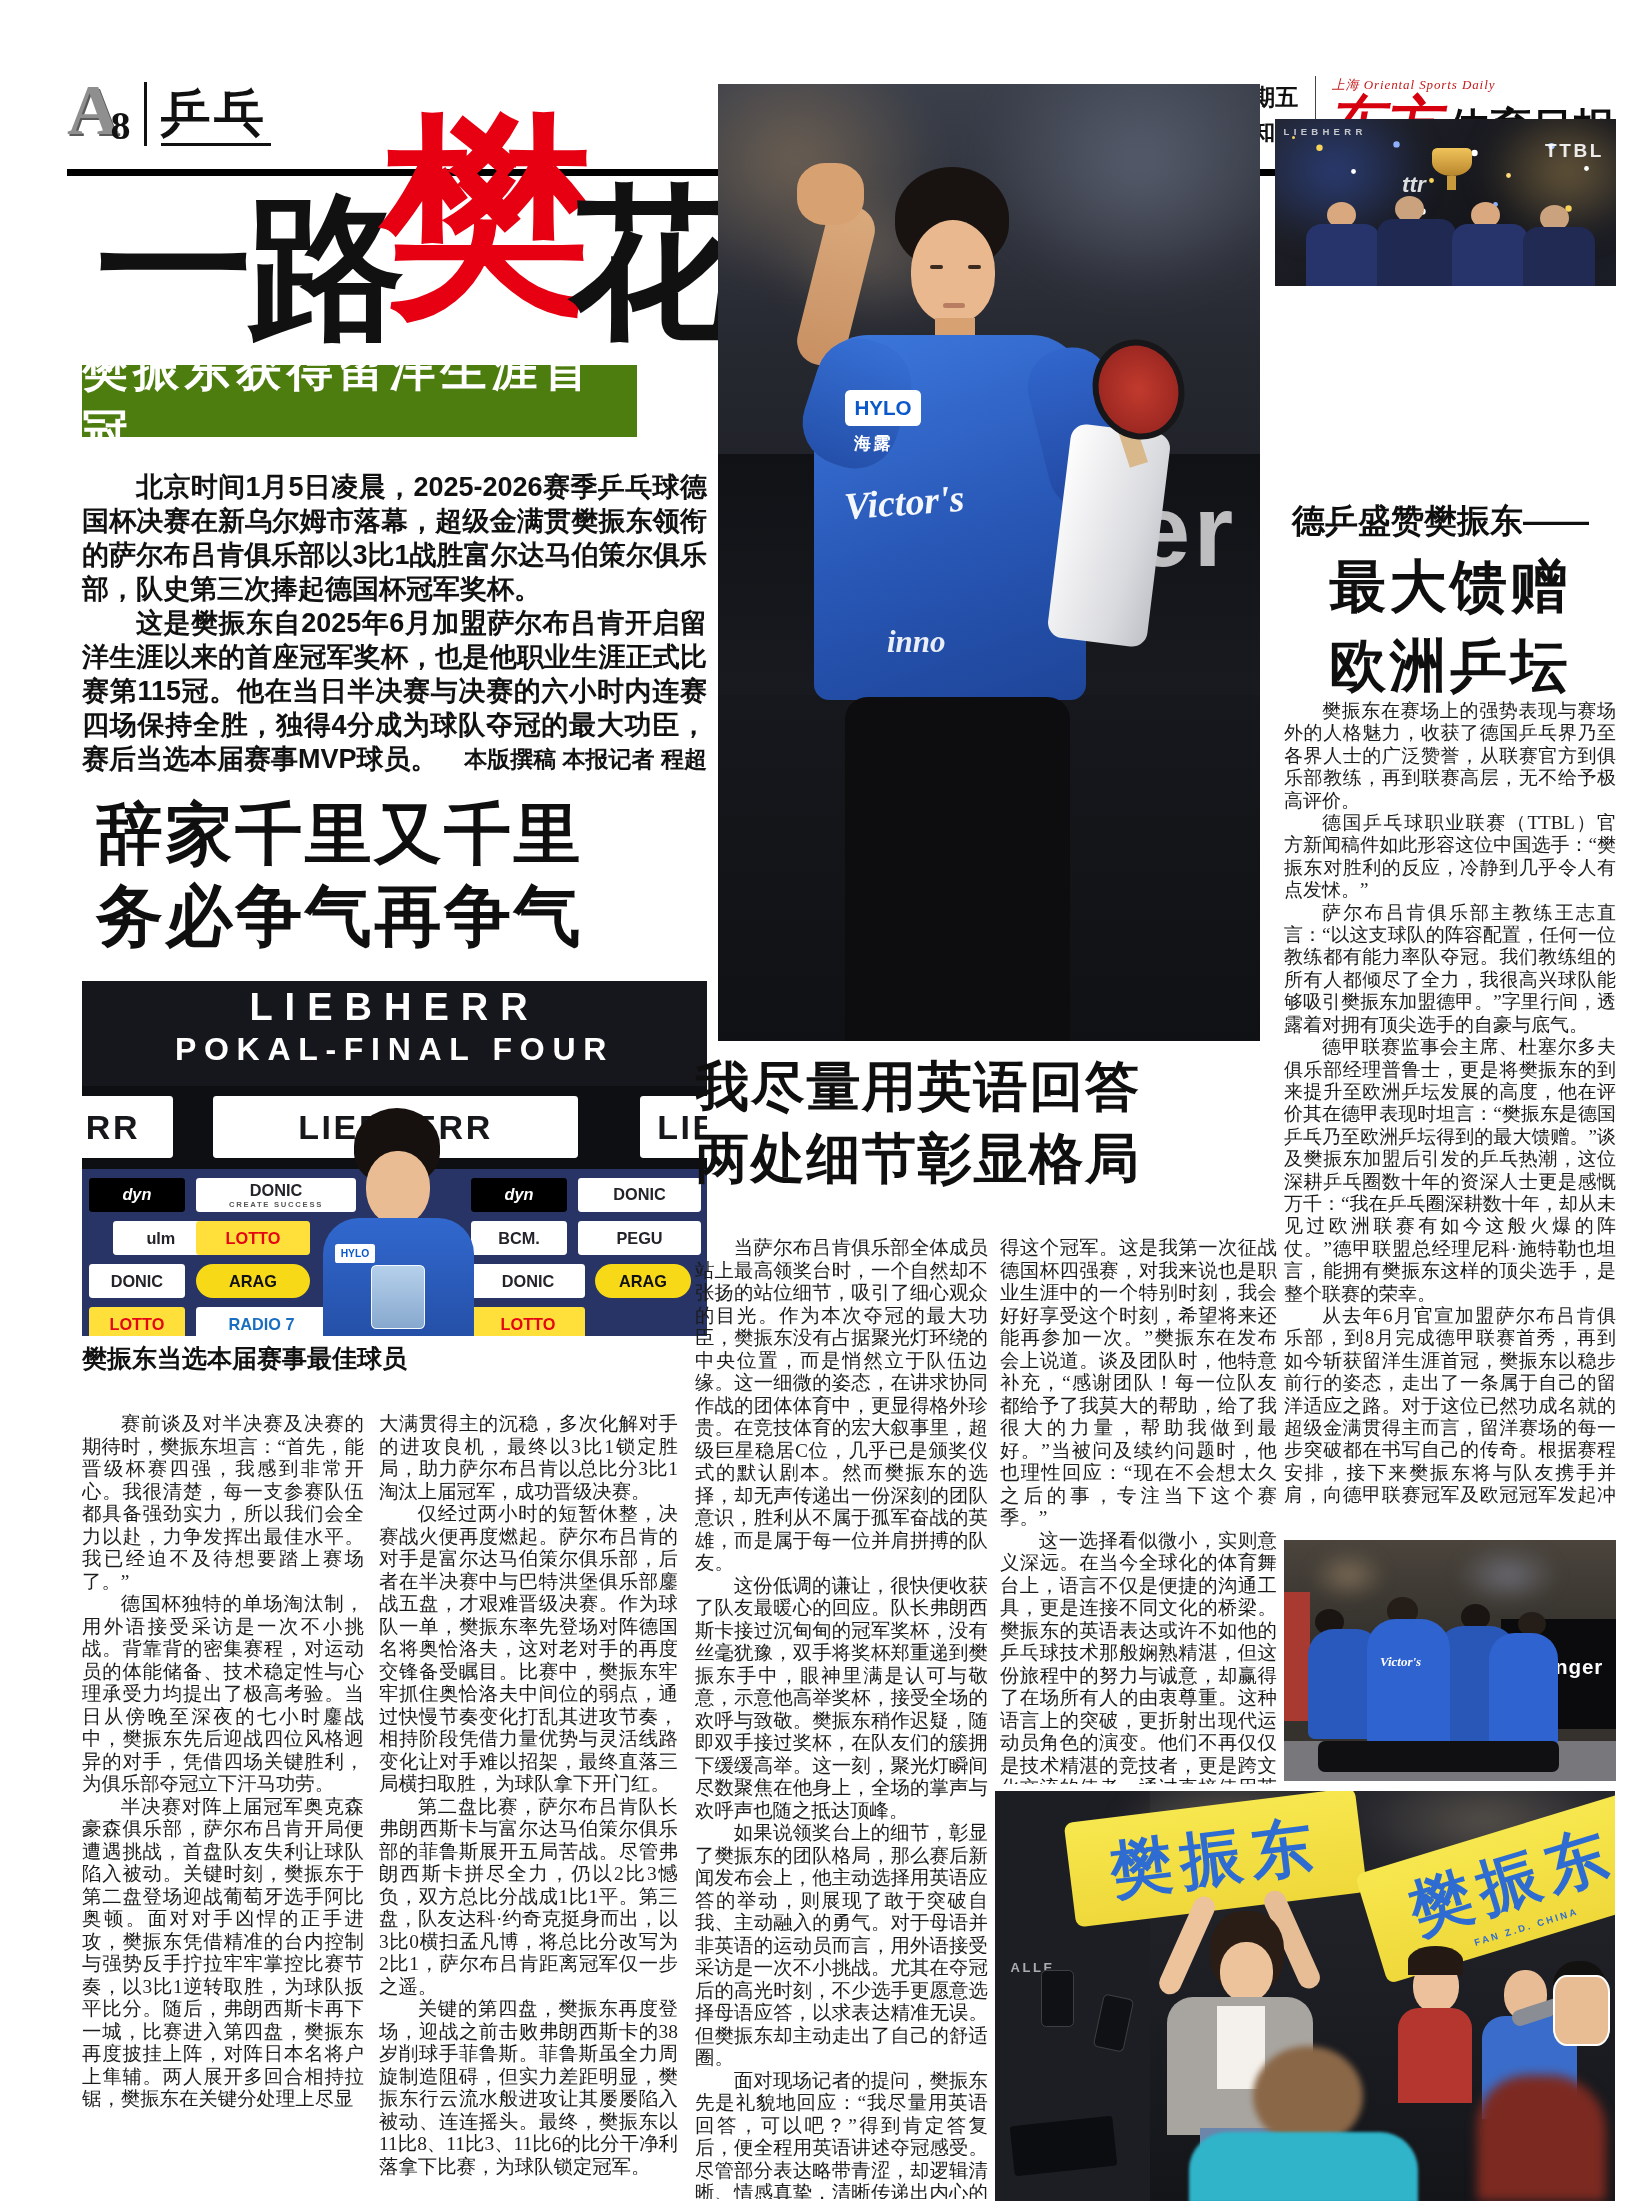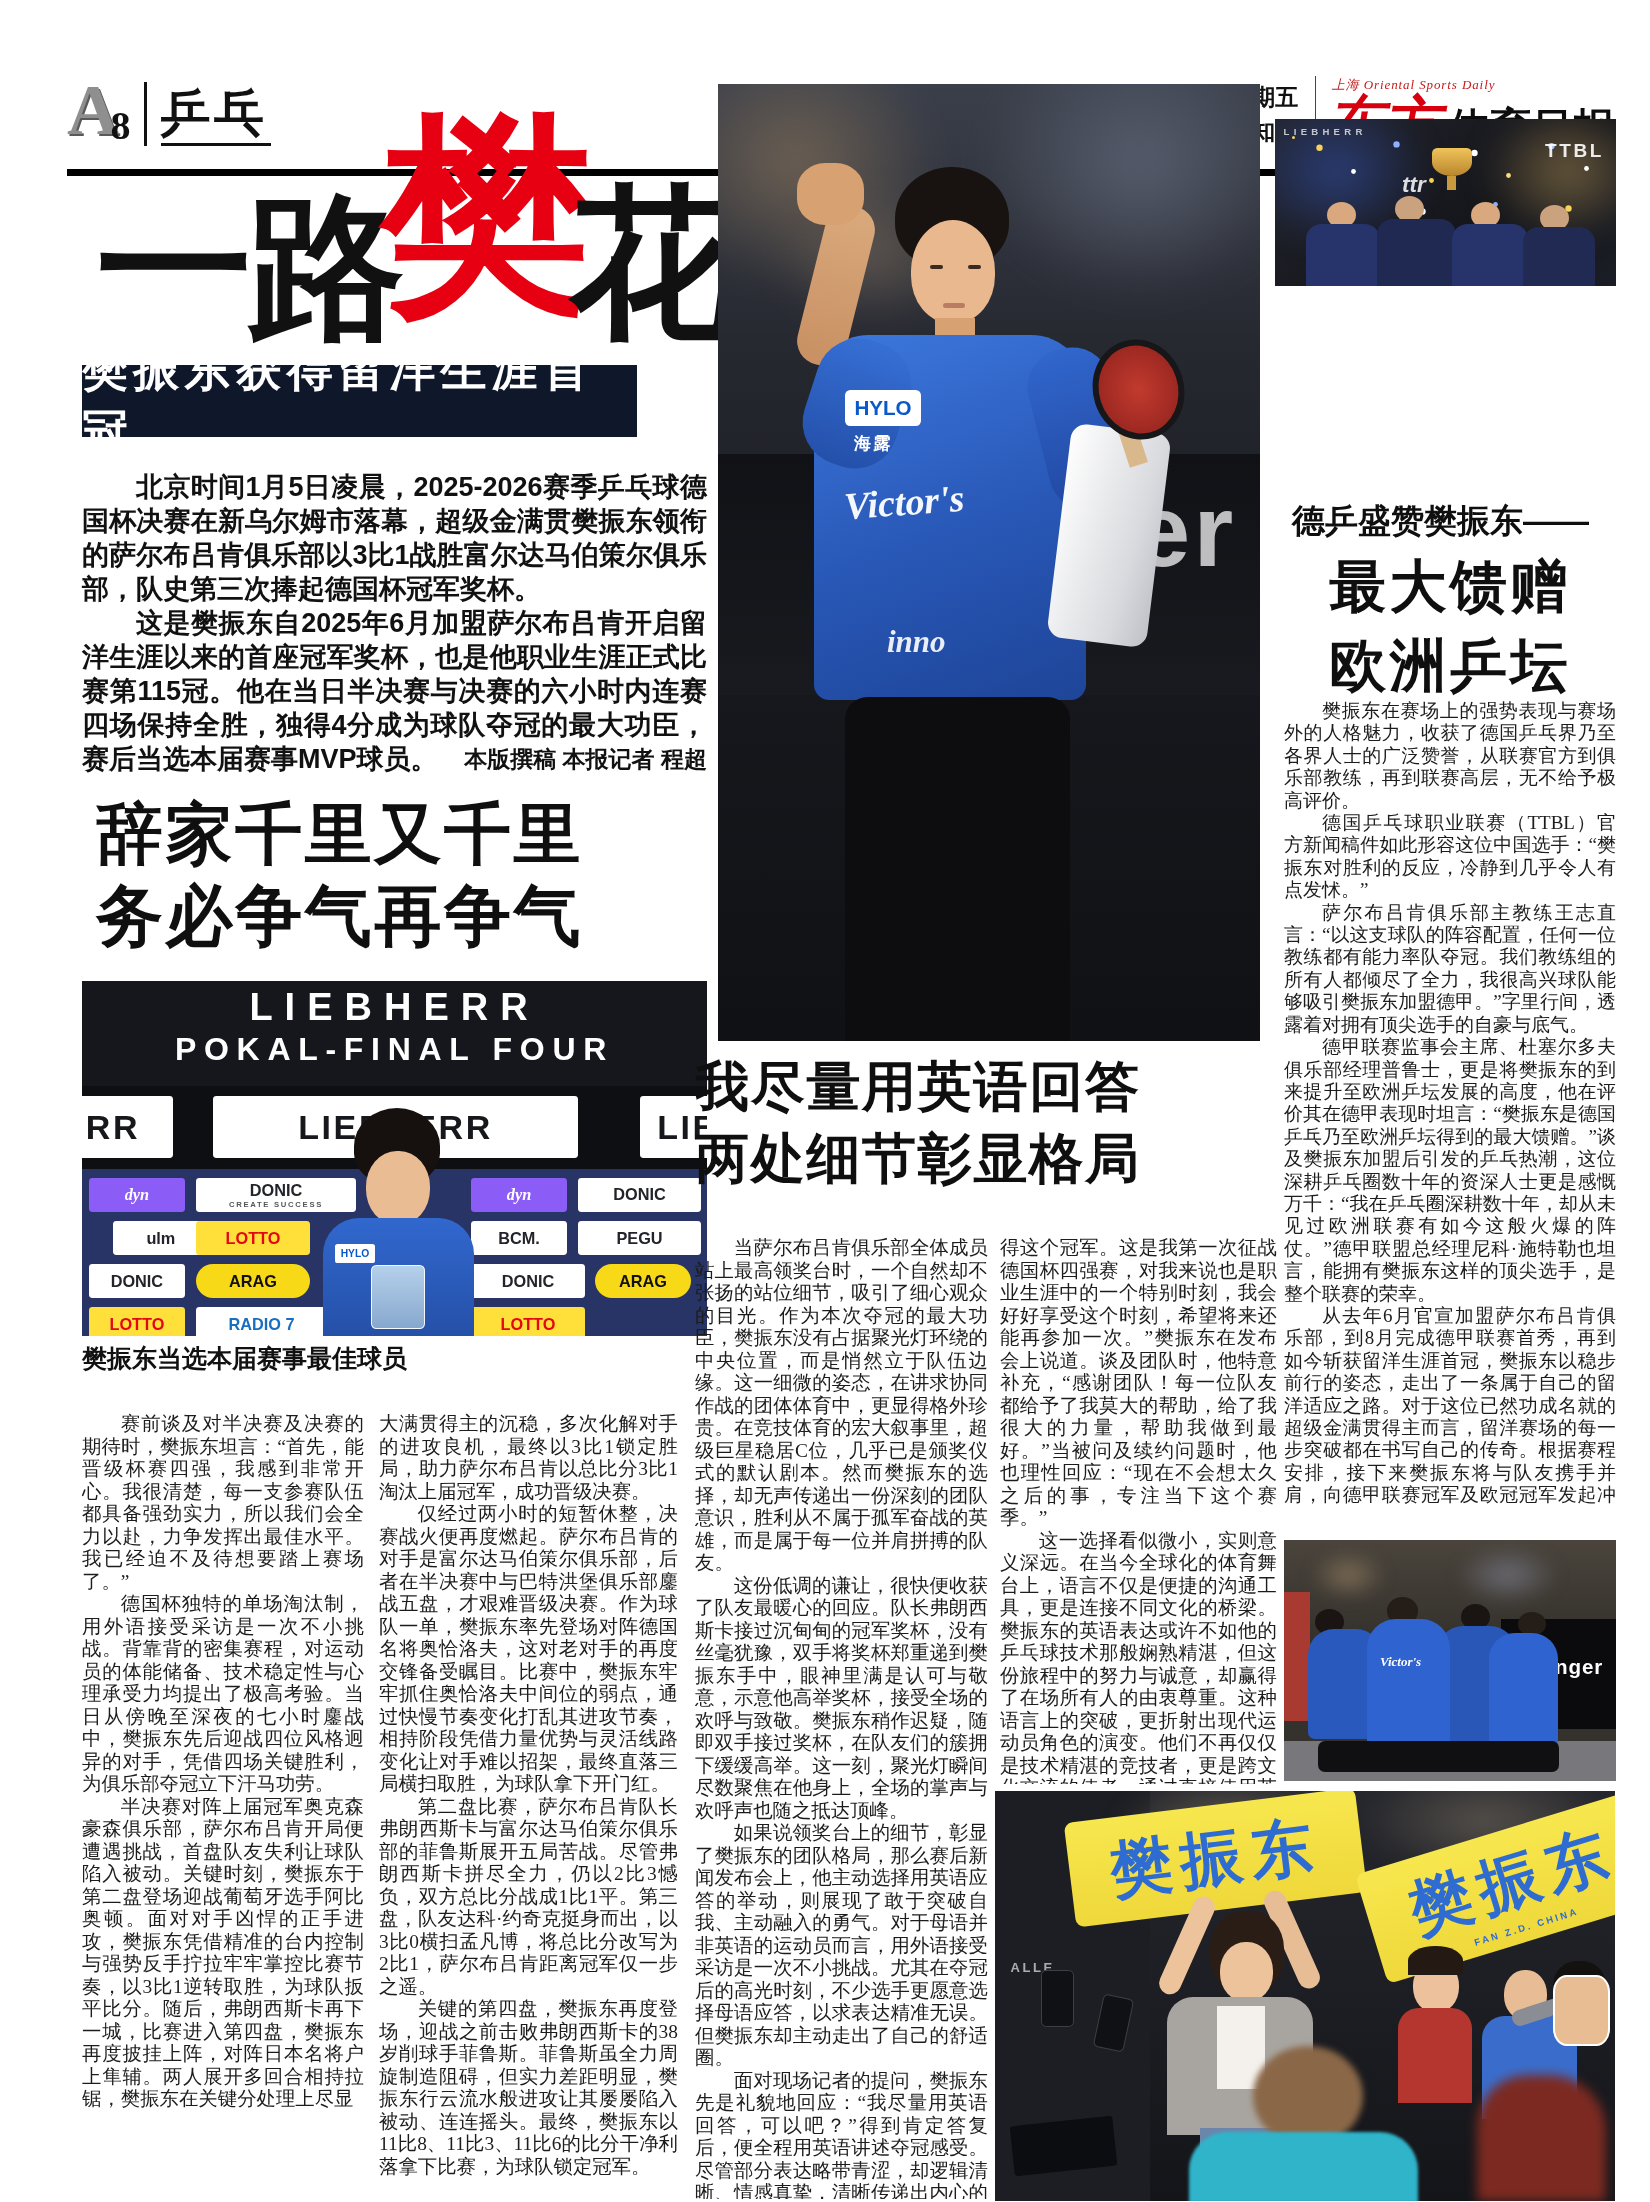--- a/index.html
+++ b/index.html
@@ -23,21 +23,21 @@
   .mh-tagline{color:#c41b1b;font-style:italic;font-size:13px;letter-spacing:0.9px;}
   .mh-row{display:flex;align-items:flex-end;gap:3.4px;}
   .mh-script{color:#d6000f;font-weight:bold;font-size:57px;line-height:57px;transform:skewX(-10deg);}
   .mh-name{font-weight:bold;font-size:40px;line-height:48px;color:#0d0d0d;letter-spacing:1.7px;}
   .top-rule{left:67px;right:34px;top:169px;height:6.9px;background:#000;}
 
   
   .hl-pre{left:96px;top:191px;font-weight:bold;font-size:157px;line-height:157px;letter-spacing:-5.2px;color:#111;}
   .hl-red{left:380px;top:110px;font-weight:bold;font-size:212px;line-height:212px;color:#e60012;}
   .hl-post{left:570px;top:182px;font-weight:bold;font-size:165px;line-height:165px;color:#111;}
-  .red-banner{left:82px;top:365px;width:555px;height:72px;background:#0f172a;display:flex;align-items:center;justify-content:center;
+  .red-banner{left:82px;top:365px;width:555px;height:72px;background:#4d7c0f;display:flex;align-items:center;justify-content:center;
               color:#fff;font-weight:bold;font-size:46px;letter-spacing:5.2px;}
   .lead-block{left:82px;top:470px;width:625px;font-weight:bold;font-size:27px;line-height:34px;color:#111;}
   .lead-byline{text-align:right;font-weight:bold;font-size:23px;margin-top:-34px;}
 
   
   .a1-headline{left:96px;top:793px;font-weight:bold;font-size:67px;line-height:82px;letter-spacing:2.6px;color:#0f0f0f;}
   .photo-caption{left:82px;top:1342px;font-weight:bold;font-size:25px;color:#111;}
   .colA{left:82px;top:1413px;width:282px;height:786px;}
   .colB{left:379px;top:1413px;width:299px;height:786px;}
 
@@ -61,21 +61,21 @@
 
   .lp-top{position:absolute;left:0;top:0;right:0;height:105px;background:#16171c;text-align:center;padding-top:5.2px;}
   .lp-title{display:block;color:#fff;font-weight:800;font-size:38px;letter-spacing:12px;}
   .lp-sub{display:block;color:#fff;font-weight:800;font-size:32px;letter-spacing:7.7px;margin-top:1.7px;}
   .lp-mid{position:absolute;left:0;top:105px;right:0;height:83px;background:#0e0f13;}
   .lpp{position:absolute;top:10.3px;height:62px;background:#fff;color:#17181c;font-weight:800;font-size:34px;
        display:flex;align-items:center;justify-content:center;border-radius:3.4px;letter-spacing:2.6px;}
   .lp-wall{position:absolute;left:0;top:188px;right:0;bottom:0;background:#273465;}
   .sp{position:absolute;height:34px;background:#fff;border-radius:3.4px;display:flex;flex-direction:column;align-items:center;justify-content:center;
       font-weight:800;font-size:16.3px;color:#23242a;}
-  .sp-dyn{background:#8b5cf6;color:#fff;font-style:italic;font-family:Liberation Serif, serif;}
+  .sp-dyn{background:#000000;color:#fff;font-style:italic;}
   .sp-lotto{background:#ffe03a;color:#e30613;}
   .sp-arag{background:#f7d917;color:#111;border-radius:17px;}
   .sp-radio{color:#1a6ec0;}
   .sp small{font-weight:600;font-size:7.7px;letter-spacing:1.7px;color:#555;}
 </style>
 </head>
 <body>
 
 <div id="page">
 

